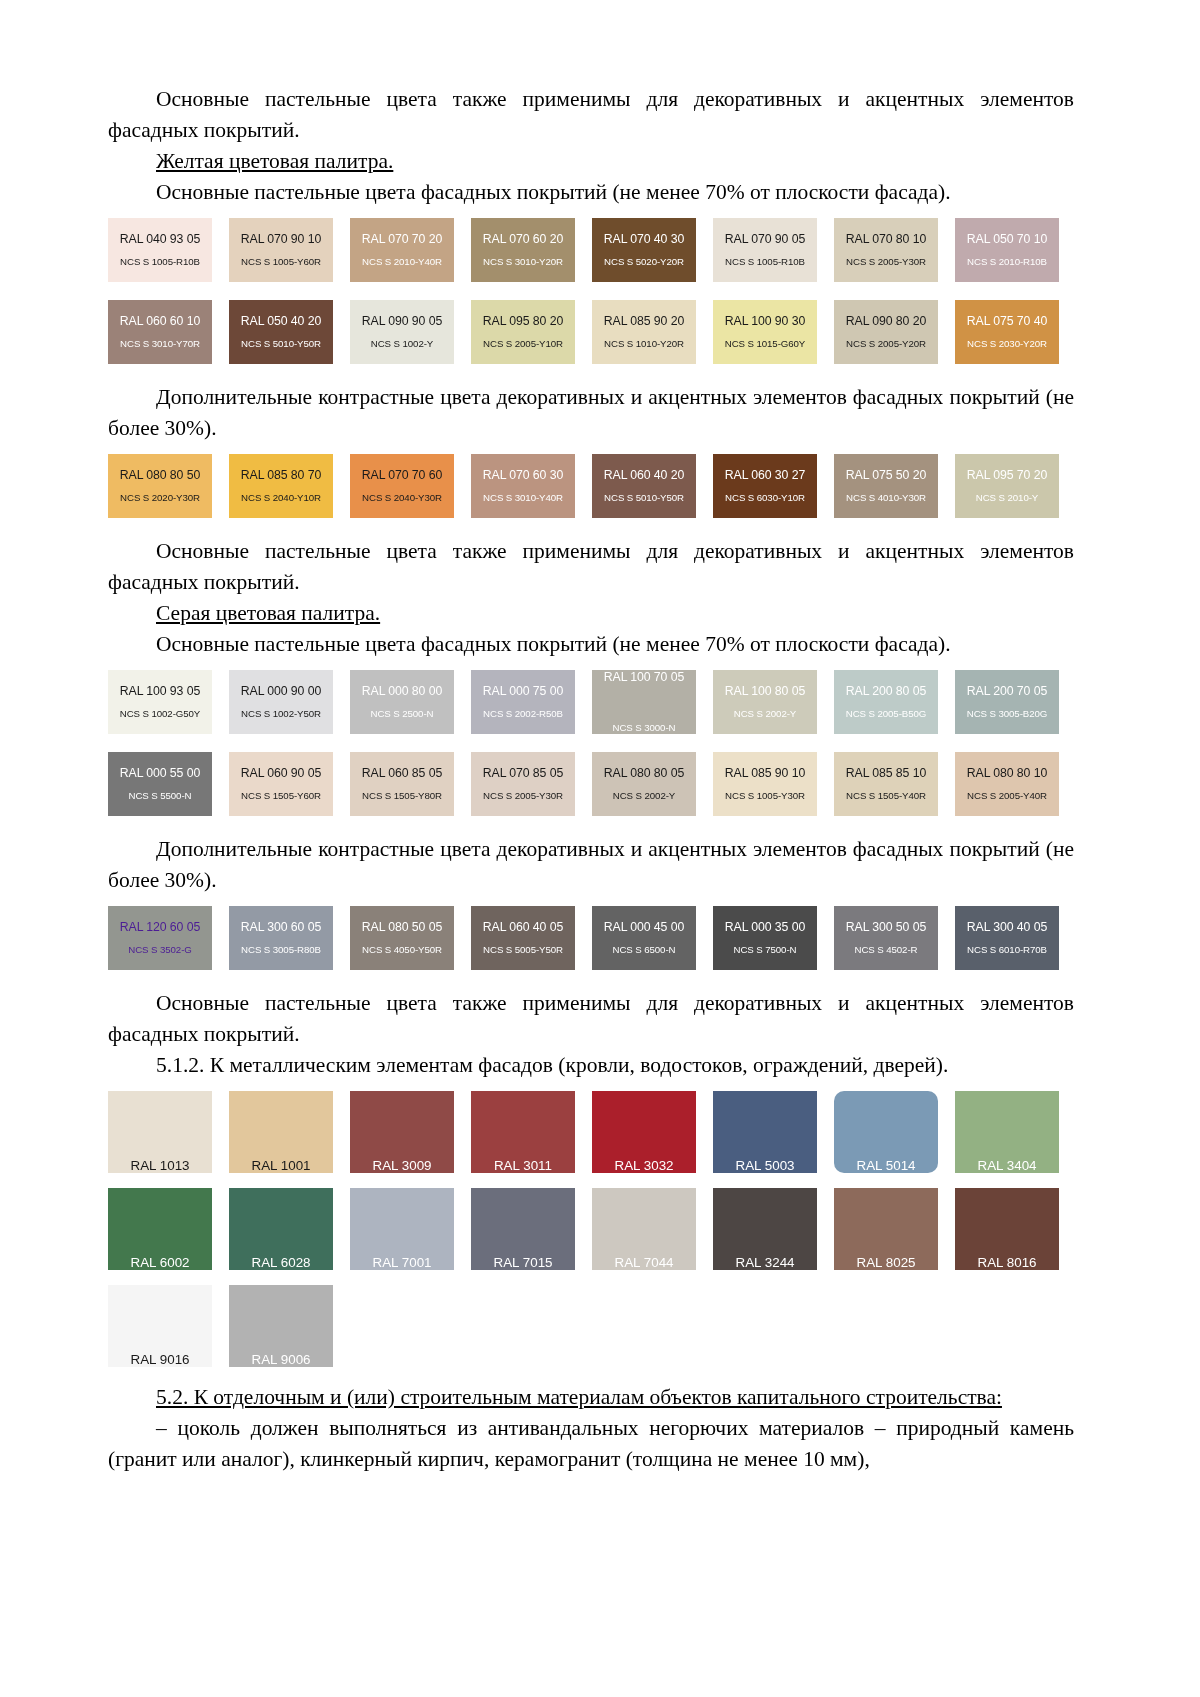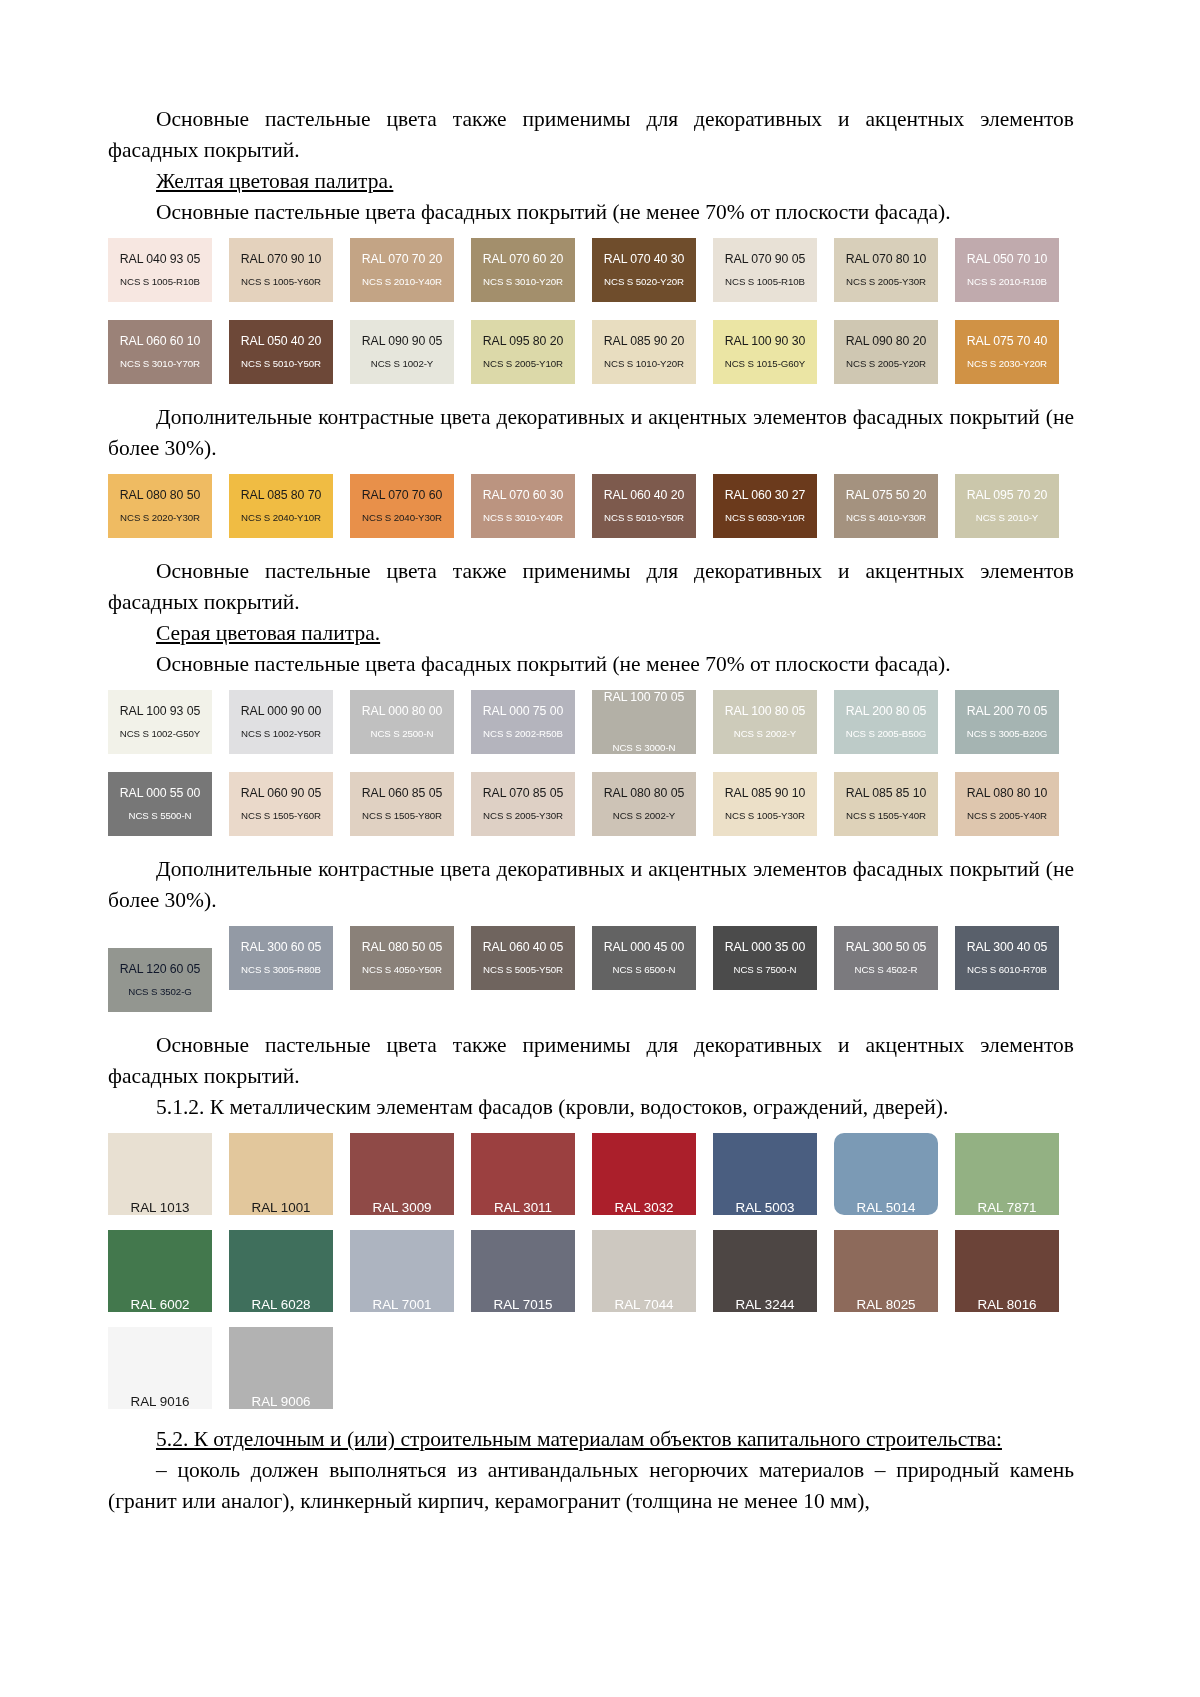--- a/index.html
+++ b/index.html
@@ -18,21 +18,21 @@
   .page {
     position: relative;
     width: 1200px;
     height: 1697px;
     padding: 0;
     box-sizing: border-box;
   }
   .content {
     position: absolute;
     left: 108px;
-    top: 104px;
+    top: 84px;
     width: 966px;
   }
   p.para {
     margin: 0 0 0 0;
     font-size: 21.5px;
     line-height: 31px;
     text-align: justify;
     text-indent: 48px;
     text-justify: inter-word;
   }
@@ -291,21 +291,21 @@
             <div class="ral">RAL 080 80 10</div>
             <div class="ncs">NCS S 2005-Y40R</div>
           </div>
         </div>
     </div>
 
     <p class="para">Дополнительные контрастные цвета декоративных и акцентных элементов фасадных покрытий (не более 30%).</p>
 
     <div class="grid-wrap">
       <div class="swatch-grid">
-          <div class="sw" style="background: rgb(147, 150, 144); color: #0f172a; margin-top: 22px;">
+          <div class="sw" style="background: rgb(147, 150, 144); color: #4c1d95;">
             <div class="ral">RAL 120 60 05</div>
             <div class="ncs">NCS S 3502-G</div>
           </div>
           <div class="sw" style="background: rgb(147, 154, 165); color: rgb(255, 255, 255);">
             <div class="ral">RAL 300 60 05</div>
             <div class="ncs">NCS S 3005-R80B</div>
           </div>
           <div class="sw" style="background: rgb(138, 129, 121); color: rgb(255, 255, 255);">
             <div class="ral">RAL 080 50 05</div>
             <div class="ncs">NCS S 4050-Y50R</div>
@@ -354,21 +354,21 @@
           <div class="msw" style="background: rgb(171, 31, 43); color: rgb(255, 255, 255);">
             <div class="ral">RAL 3032</div>
           </div>
           <div class="msw" style="background: rgb(74, 94, 128); color: rgb(255, 255, 255);">
             <div class="ral">RAL 5003</div>
           </div>
           <div class="msw" style="background: rgb(123, 154, 181); color: rgb(255, 255, 255); border-radius: 10px;">
             <div class="ral">RAL 5014</div>
           </div>
           <div class="msw" style="background: rgb(147, 177, 131); color: rgb(255, 255, 255);">
-            <div class="ral">RAL 7871</div>
+            <div class="ral">RAL 3404</div>
           </div>
         </div>
       <div class="swatch-grid">
           <div class="msw" style="background: rgb(67, 120, 77); color: rgb(255, 255, 255);">
             <div class="ral">RAL 6002</div>
           </div>
           <div class="msw" style="background: rgb(63, 111, 92); color: rgb(255, 255, 255);">
             <div class="ral">RAL 6028</div>
           </div>
           <div class="msw" style="background: rgb(173, 180, 192); color: rgb(255, 255, 255);">

